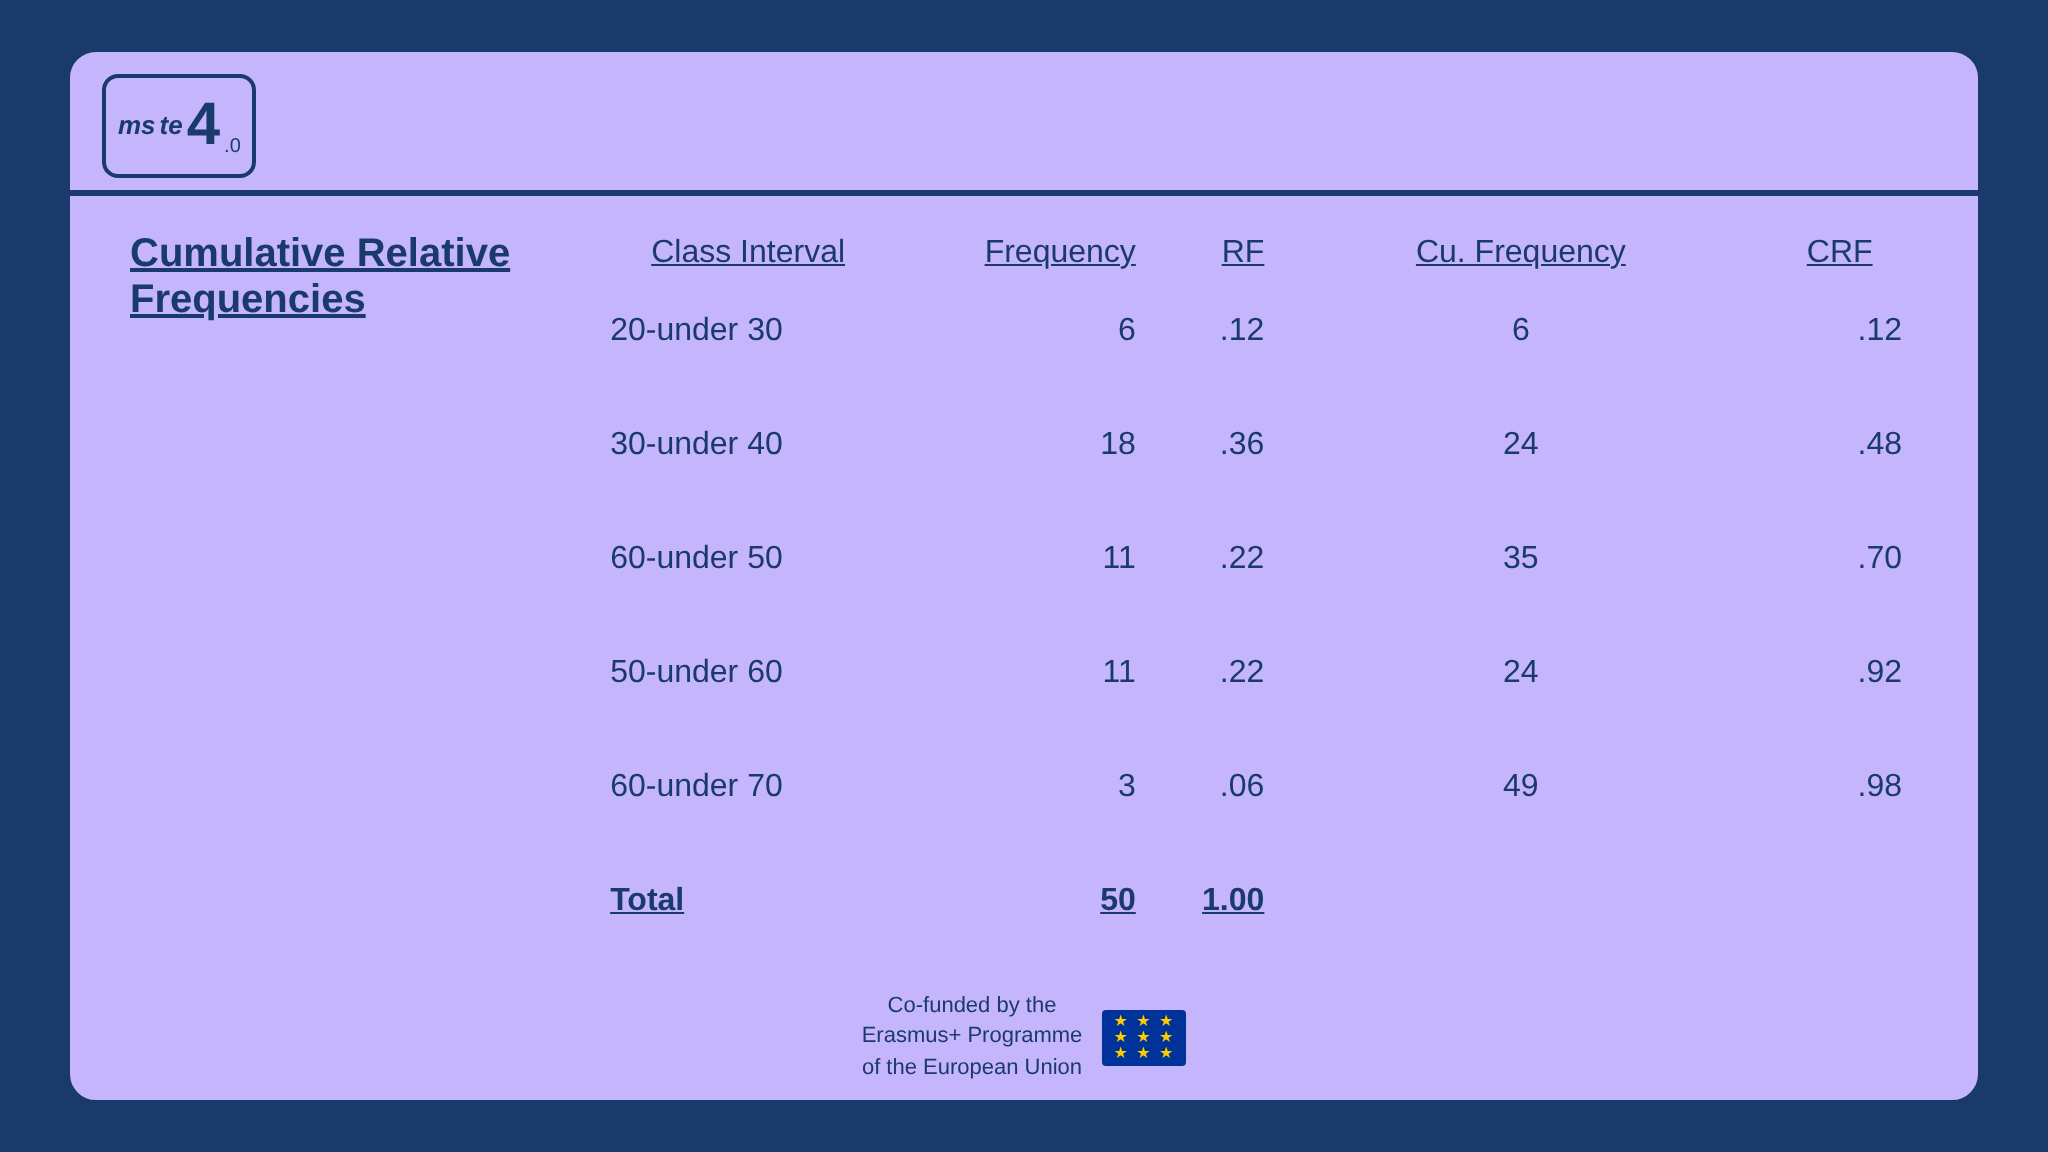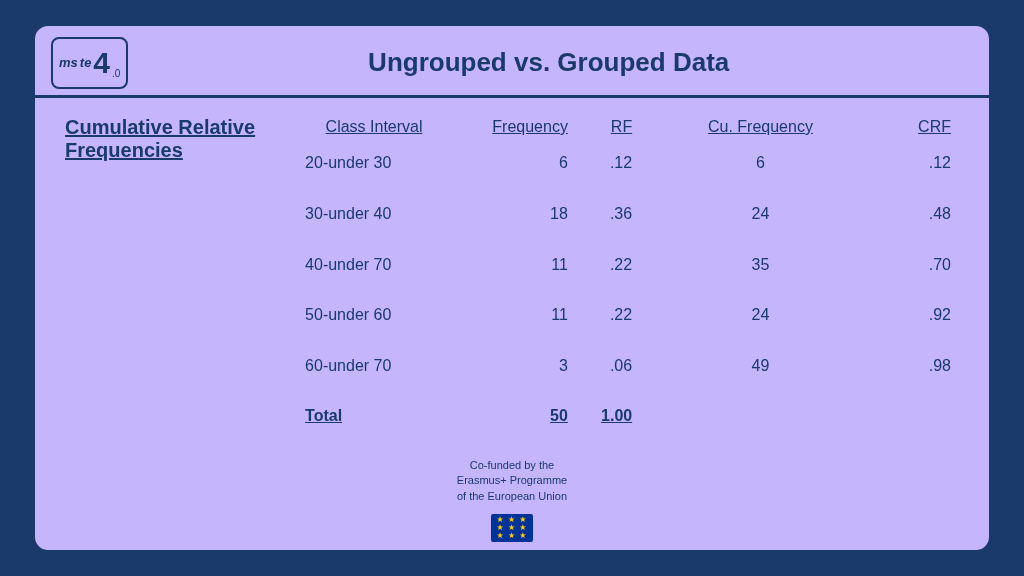--- a/index.html
+++ b/index.html
@@ -89,21 +89,20 @@
       font-weight: bold;
       text-decoration: underline;
     }
 
     .footer {
       display: flex;
       justify-content: center;
       align-items: center;
       padding: 6px 20px 8px;
       gap: 10px;
-      flex-direction: column;
     }
 
     .footer-text {
       font-size: 11px;
       color: #1a3a6b;
       text-align: center;
       line-height: 1.4;
     }
 
     .eu-flag {
@@ -169,53 +168,52 @@
 
 <div class="slide">
 
   <div class="header">
     <div class="logo-container">
       <span class="logo-ms">ms</span>
       <span class="logo-te">te</span>
       <span class="logo-big">4</span>
       <span class="logo-dot-zero">.0</span>
     </div>
-    <div class="header-title">Ungrouped vs. Grouped Data</div>
   </div>
 
   <div class="content">
     <div class="section-title">Cumulative Relative Frequencies</div>
 
     <table class="data-table">
       <thead>
         <tr>
           <th>Class Interval</th>
           <th class="right">Frequency</th>
           <th class="right">RF</th>
           <th class="center" style="padding-left:40px;">Cu. Frequency</th>
-          <th class="right" style="padding-left:40px;">CRF</th>
+          <th class="right" style="padding-left:40px;text-align:center;">CRF</th>
         </tr>
       </thead>
       <tbody id="table-body">
       <tr>
       <td>20-under 30</td>
       <td class="right">6</td>
       <td class="right">.12</td>
       <td class="center" style="padding-left:40px;">6</td>
       <td class="right" style="padding-left:40px;">.12</td>
     </tr>
           <tr>
       <td>30-under 40</td>
       <td class="right">18</td>
       <td class="right">.36</td>
       <td class="center" style="padding-left:40px;">24</td>
       <td class="right" style="padding-left:40px;">.48</td>
     </tr>
           <tr>
-      <td>40-under 70</td>
+      <td>60-under 50</td>
       <td class="right">11</td>
       <td class="right">.22</td>
       <td class="center" style="padding-left:40px;text-align:center;">35</td>
       <td class="right" style="padding-left:40px;">.70</td>
     </tr>
           <tr>
       <td>50-under 60</td>
       <td class="right">11</td>
       <td class="right">.22</td>
       <td class="center" style="padding-left:40px;">24</td>

